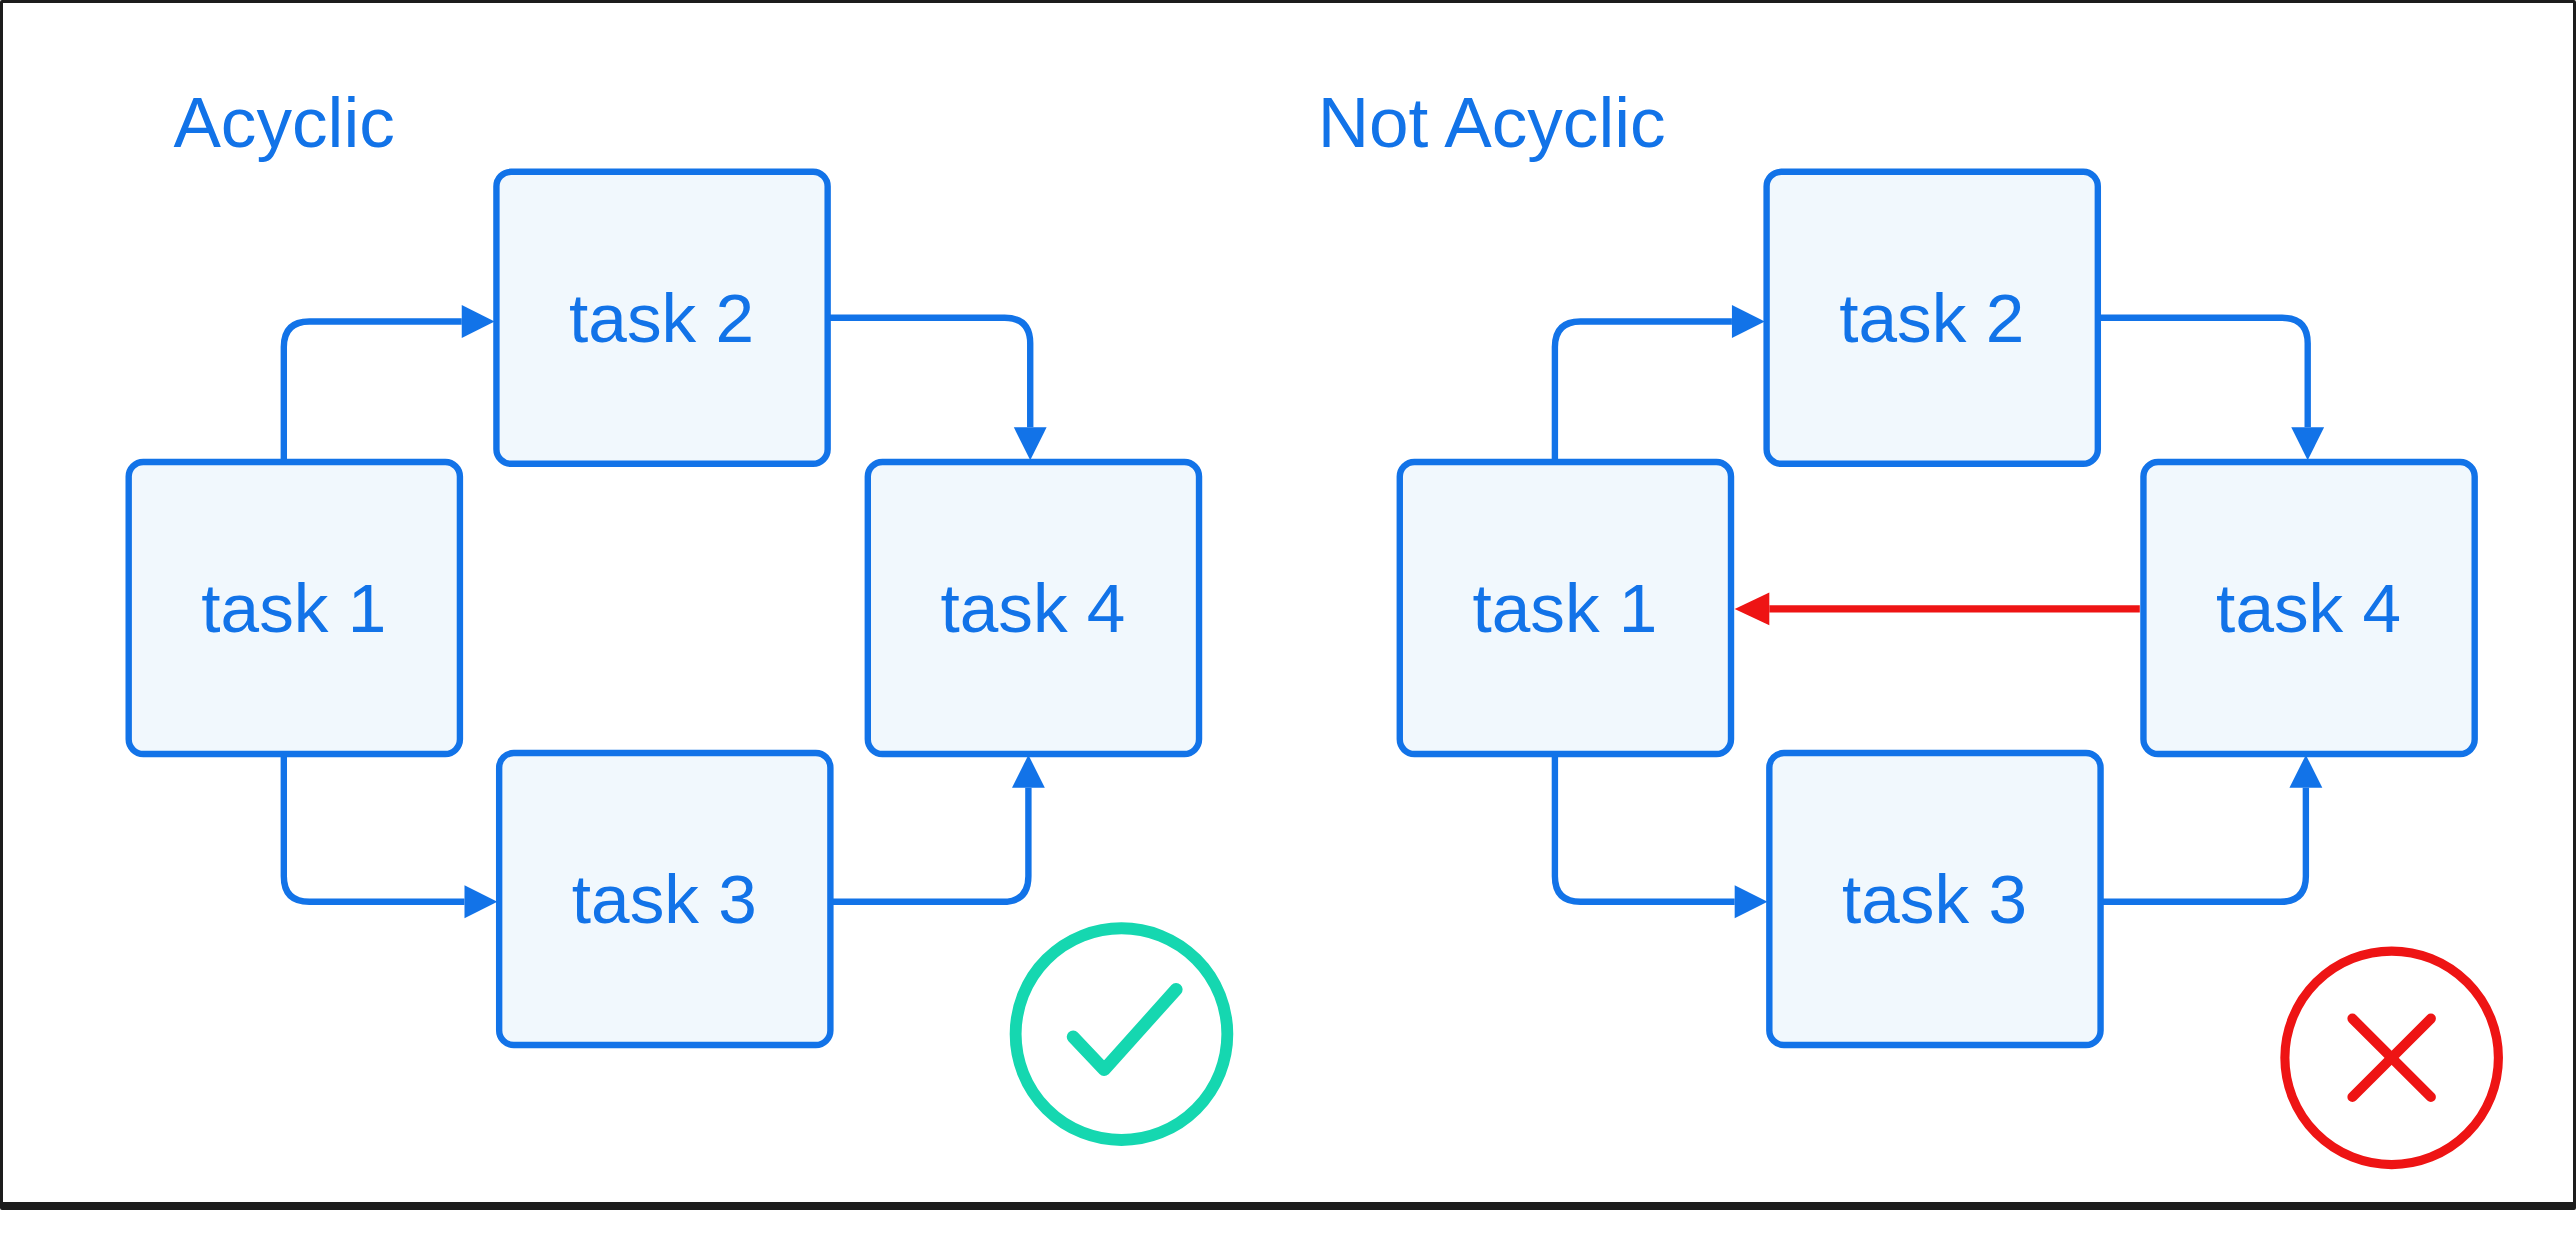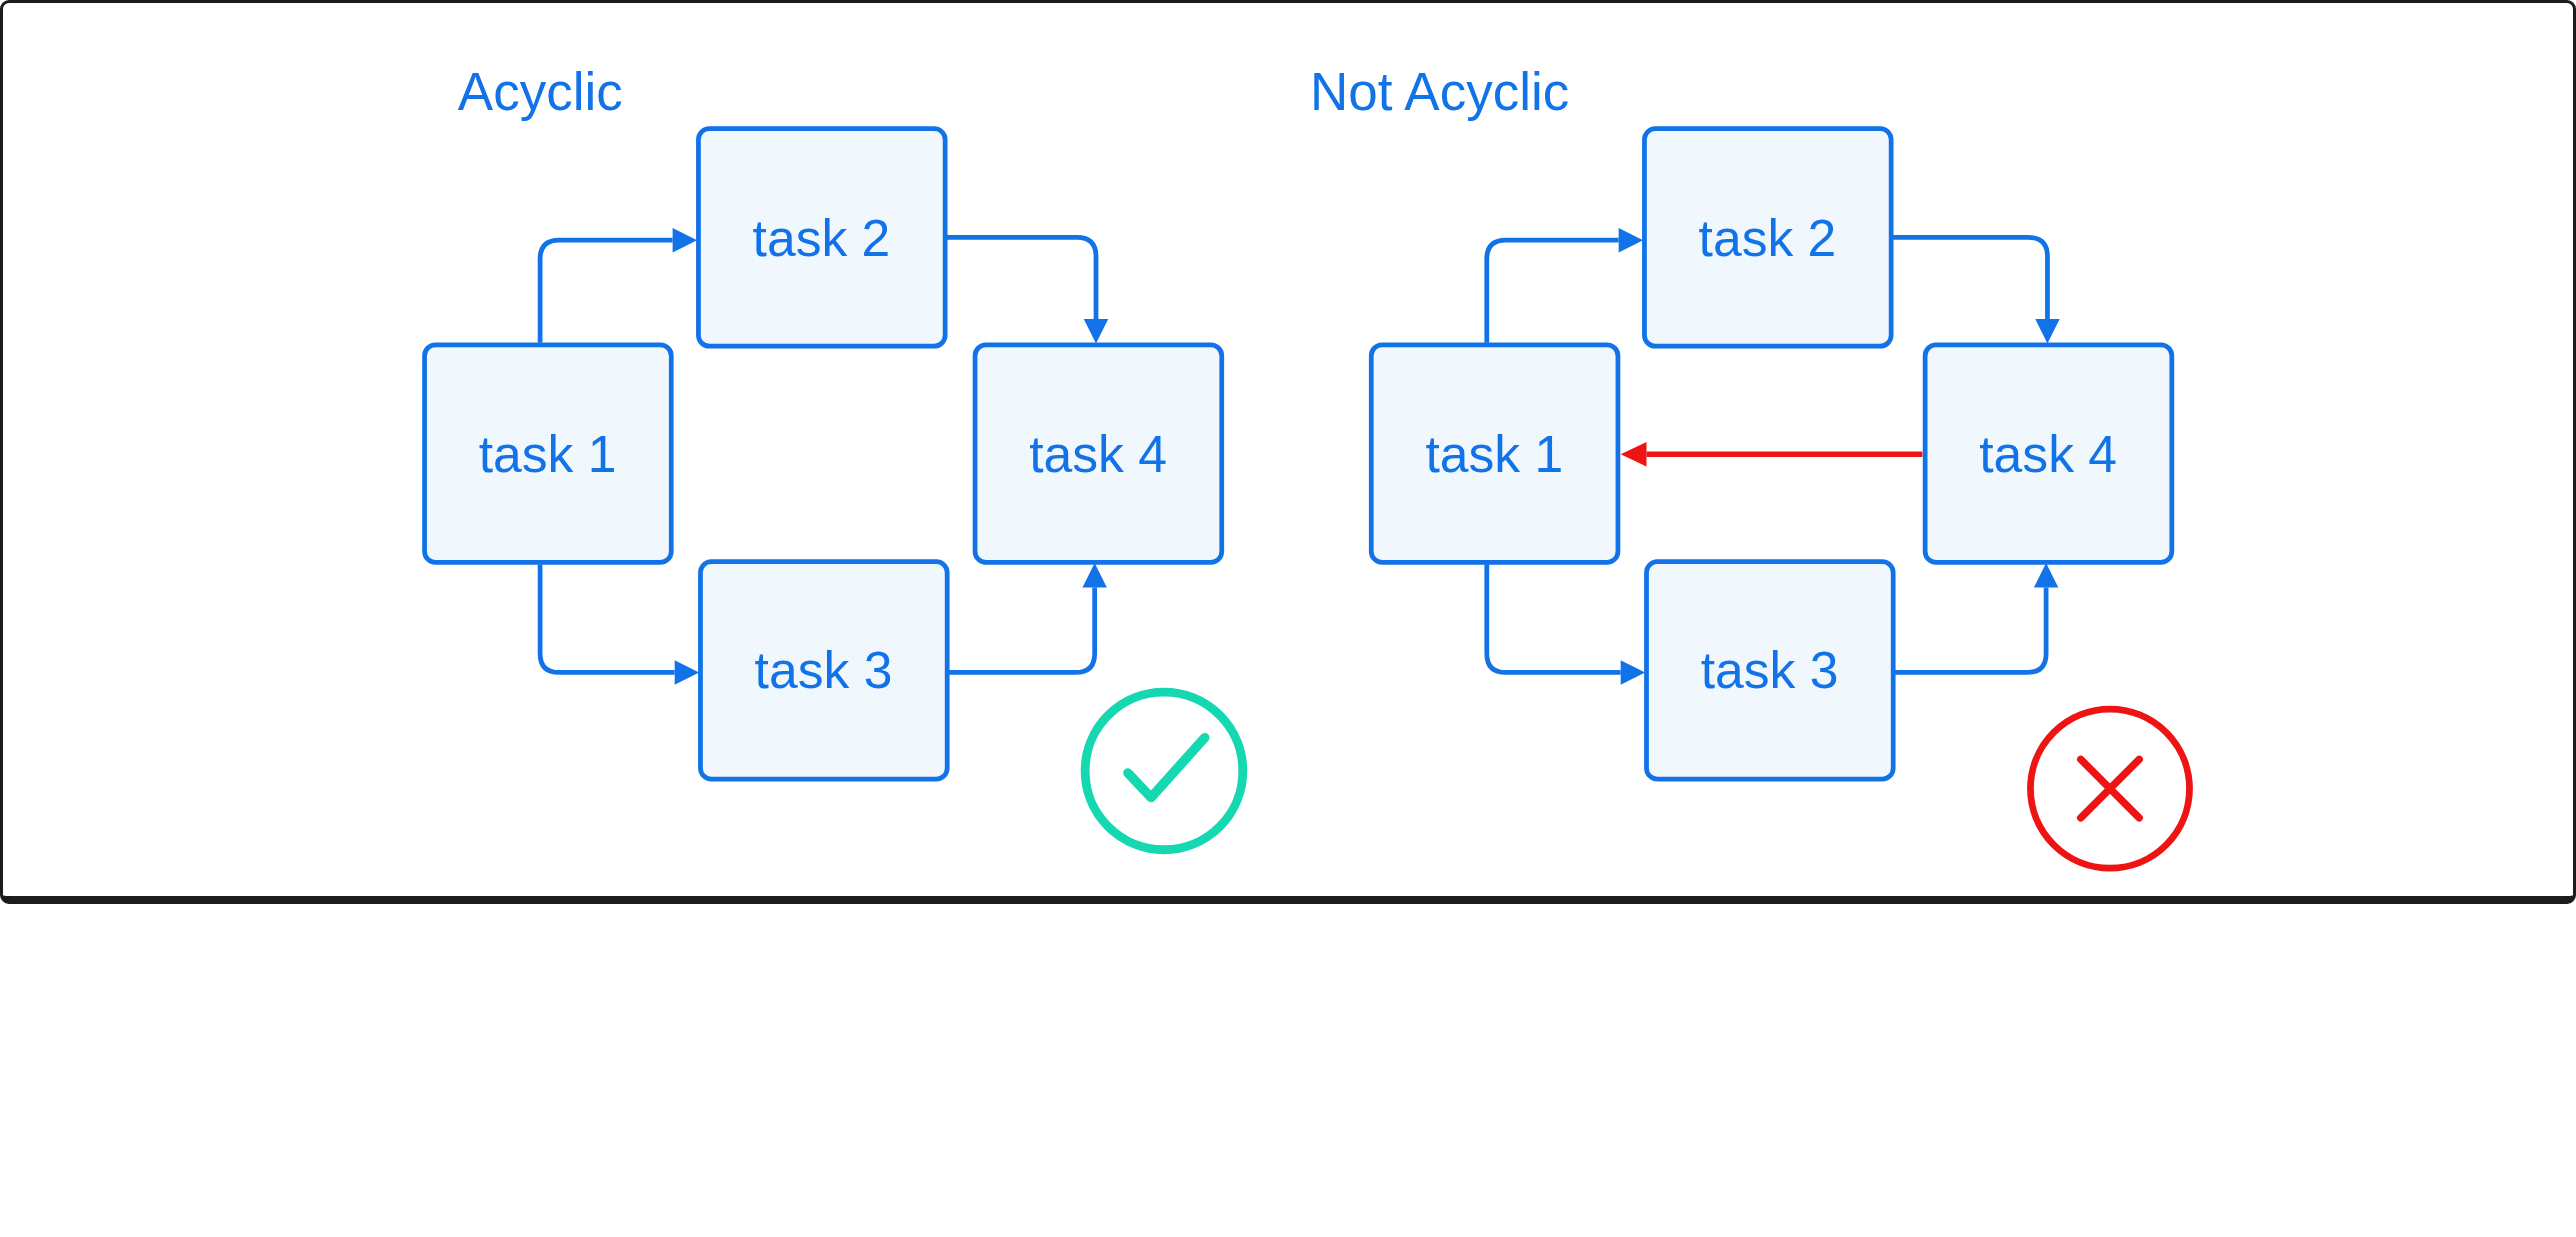--- a/index.html
+++ b/index.html
@@ -11,26 +11,26 @@
     --background: #ffffff;
   }
   * { margin: 0; padding: 0; }
   body {
     background: var(--background);
     font-family: "Liberation Sans", sans-serif;
   }
   .frame {
     position: relative;
     width: 2576px;
-    height: 904px;
+    height: 1210px;
     box-sizing: border-box;
     background: var(--background);
     border: 3.8px solid var(--frame);
     border-bottom-width: 8.5px;
-    border-radius: 9px;
+    border-radius: 2px;
     overflow: hidden;
   }
   svg { display: block; width: 100%; height: 100%; }
   .title {
     font-family: "Liberation Sans", sans-serif;
     font-size: 78px;
     font-weight: 500;
     fill: var(--blue);
   }
   .node-rect {

